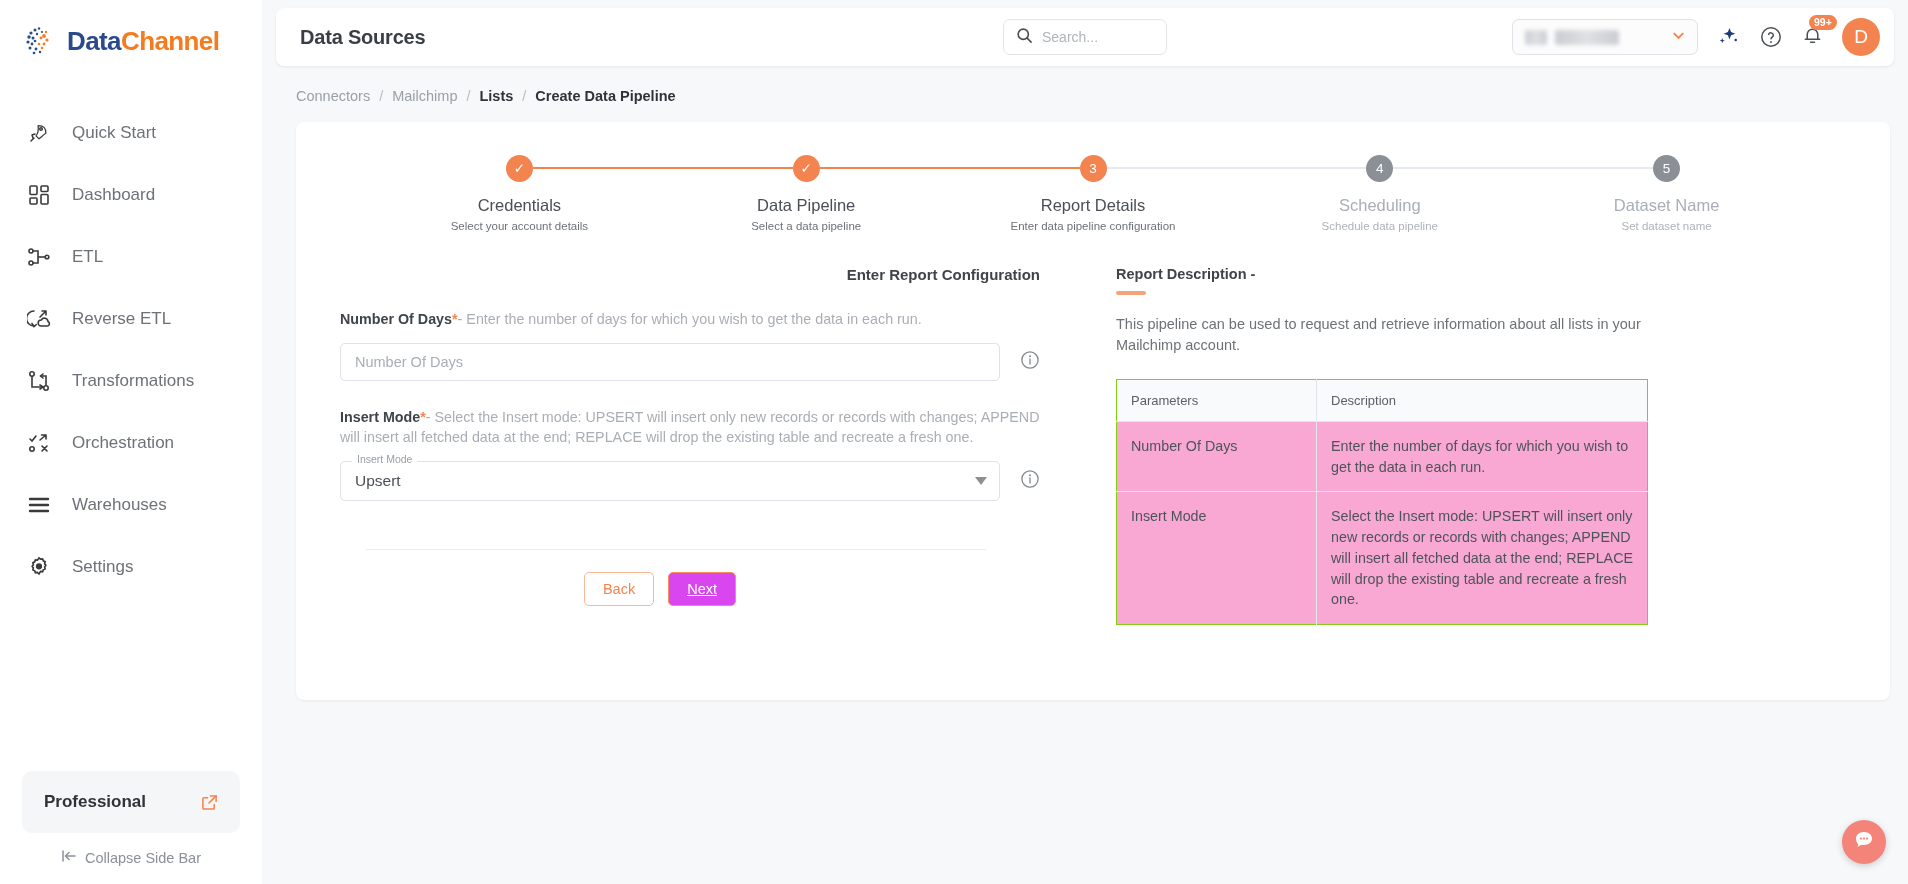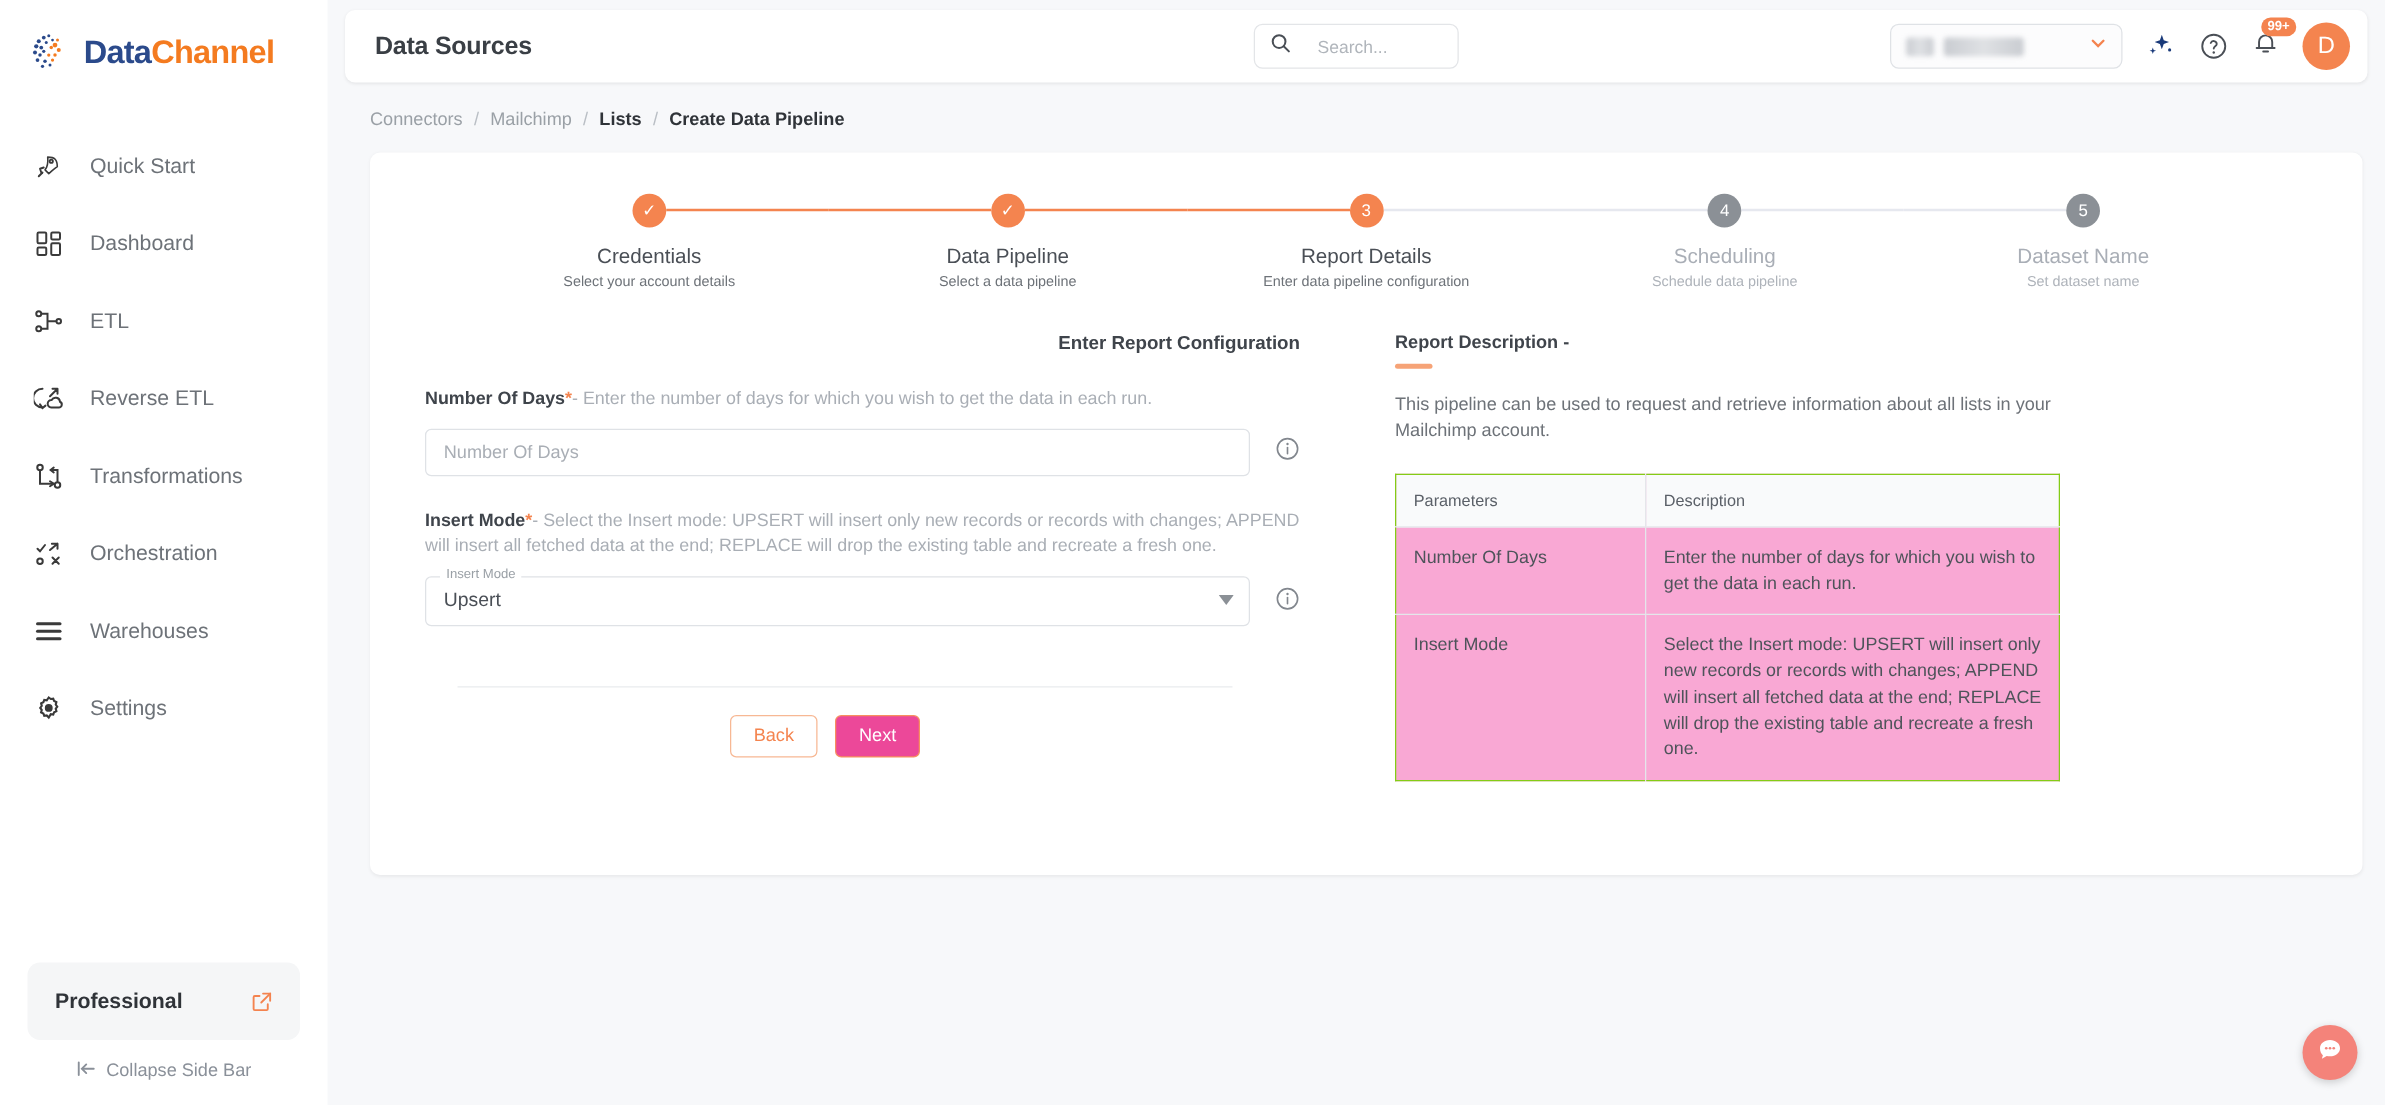--- a/index.html
+++ b/index.html
@@ -50,21 +50,21 @@
   .topbar {
     height: 58px; margin: 8px 14px 0 14px; background: #ffffff;
     border-radius: 8px; display: flex; align-items: center;
     box-shadow: 0 1px 3px rgba(0,0,0,.08);
     padding: 0 14px 0 24px; position: relative;
   }
   .page-title { font-size: 20px; font-weight: bold; color: #3a3f45; letter-spacing: -0.2px; }
   .search-box {
     position: absolute; left: 50%; transform: translateX(-50%);
     width: 164px; height: 36px; border: 1px solid #e3e5e8; border-radius: 7px;
-    display: flex; align-items: center; gap: 21px; padding: 0 12px; background: #fff;
+    display: flex; align-items: center; gap: 9px; padding: 0 12px; background: #fff;
   }
   .search-box input {
     border: none; outline: none; font-size: 14px; color: #9aa0a6;
     font-family: "Liberation Sans", sans-serif; width: 110px; background: transparent;
   }
   .search-box input::placeholder { color: #b0b5bb; }
 
   .topbar-right { margin-left: auto; display: flex; align-items: center; gap: 18px; }
   .tenant-select {
     width: 186px; height: 36px; border: 1px solid #dfe2e6; border-radius: 7px;
@@ -154,21 +154,21 @@
   }
   .select-value { font-size: 15.5px; color: #4a4f56; padding-left: 2px; }
   .select-arrow { margin-left: auto; color: #8b9096; }
 
   .divider { height: 1px; background: #e9ebee; margin: 48px 0 0 26px; width: 620px; }
   .btn-row { display: flex; gap: 14px; justify-content: center; margin-top: 22px; padding-right: 60px; }
   .btn { height: 34px; min-width: 60px; border-radius: 5px; font-size: 14.5px; cursor: pointer;
          display: flex; align-items: center; justify-content: center; padding: 0 18px;
          font-family: "Liberation Sans", sans-serif; }
   .btn-back { background: #fff; border: 1px solid #f7b894; color: #f4844f; }
-  .btn-next { background: #ec4899; border: 1px solid #f6905f; color: #fff; }
+  .btn-next { background: #d946ef; border: 1px solid #f6905f; color: #fff; text-decoration: underline; }
 
   
   .desc-title { font-size: 14.5px; font-weight: bold; color: #3f444b; }
   .desc-underline { width: 30px; height: 3.5px; background: #f6a377; margin-top: 9px; border-radius: 2px; }
   .desc-text { margin-top: 19px; font-size: 14.5px; line-height: 1.5; color: #6d7278; max-width: 580px; }
 
   .ptable { margin-top: 22px; width: 532px; border: 1px solid #84cc16; border-collapse: collapse; background: #f9a8d4; }
   .ptable th {
     background: #f9fafb; text-align: left; font-weight: normal; font-size: 13px;
     color: #5b6068; padding: 13px 14px; border-bottom: 1px solid #e4e6ea; border-right: 1px solid #e4e6ea;

